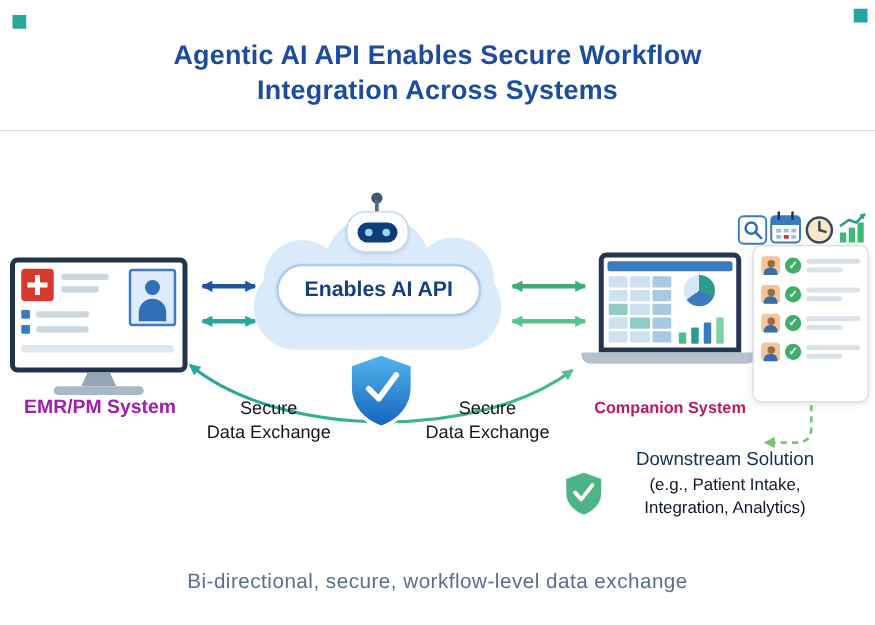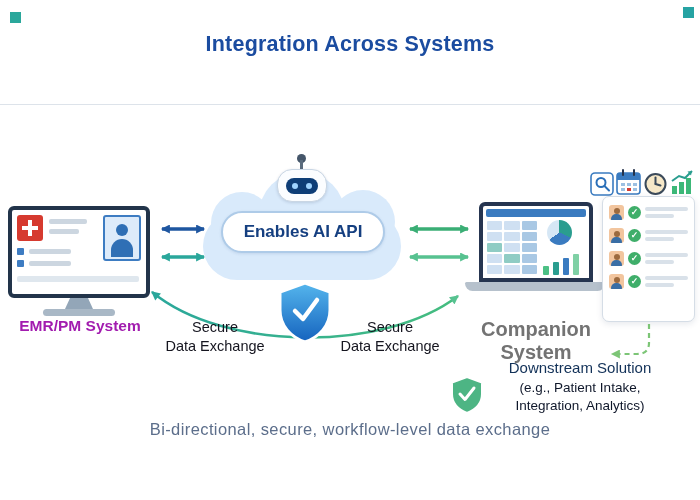--- a/index.html
+++ b/index.html
@@ -90,42 +90,43 @@
   .plines { flex:1; display:flex; flex-direction:column; gap:3px; }
   .pline { height:4px; background:#d9e1e9; border-radius:2px; }
   .pline.short { width:68%; }
 
   .icon-row { position:absolute; left:590px; top:168px; display:flex; align-items:flex-end; gap:1px; z-index:1; }
 
   
   .label-left  { position:absolute; left:0;   top:317px; width:160px; text-align:center;
                  font-weight:bold; font-size:15.5px; color:#a21caf; }
   .label-right { position:absolute; left:458px; top:318px; width:156px; text-align:center;
-                 font-weight:bold; font-size:20px; color:#737373; }
+                 font-weight:bold; font-size:13px; color:#be185d; }
   .secure { position:absolute; width:110px; text-align:center; font-size:14.5px; font-weight:500;
             color:#15151f; line-height:19px; z-index:7; }
   .secure.sl { left:160px; top:318px; }
   .secure.sr { left:335px; top:318px; }
   .downstream { position:absolute; left:462px; top:359px; width:236px; text-align:center; z-index:7; }
   .ds-title { font-weight:normal; font-size:15px; color:#123158; margin-bottom:3px; }
   .ds-line  { font-size:13.5px; color:#0f172a; line-height:18px; }
-  .caption { position:absolute; left:0; top:420px; width:700px; text-align:center;
+  .caption { position:absolute; left:0; top:456px; width:700px; text-align:center;
              font-size:16.5px; color:#5c6e8b; letter-spacing:.4px; }
 
   .overlay { position:absolute; left:0; top:0; z-index:6; pointer-events:none; }
 </style>
 </head>
 <body>
 
 <div class="canvas">
 
   <div class="sq tl"></div>
   <div class="sq tr"></div>
 
   <div class="title">
+    <div>Agentic AI API Enables Secure Workflow</div>
     <div>Integration Across Systems</div>
   </div>
   <div class="divider"></div>
 
   <div class="monitor">
     <div class="m-cross"></div>
     <div class="m-bar b1"></div>
     <div class="m-bar b2"></div>
     <div class="m-avatar">
       <div class="m-head"></div>

